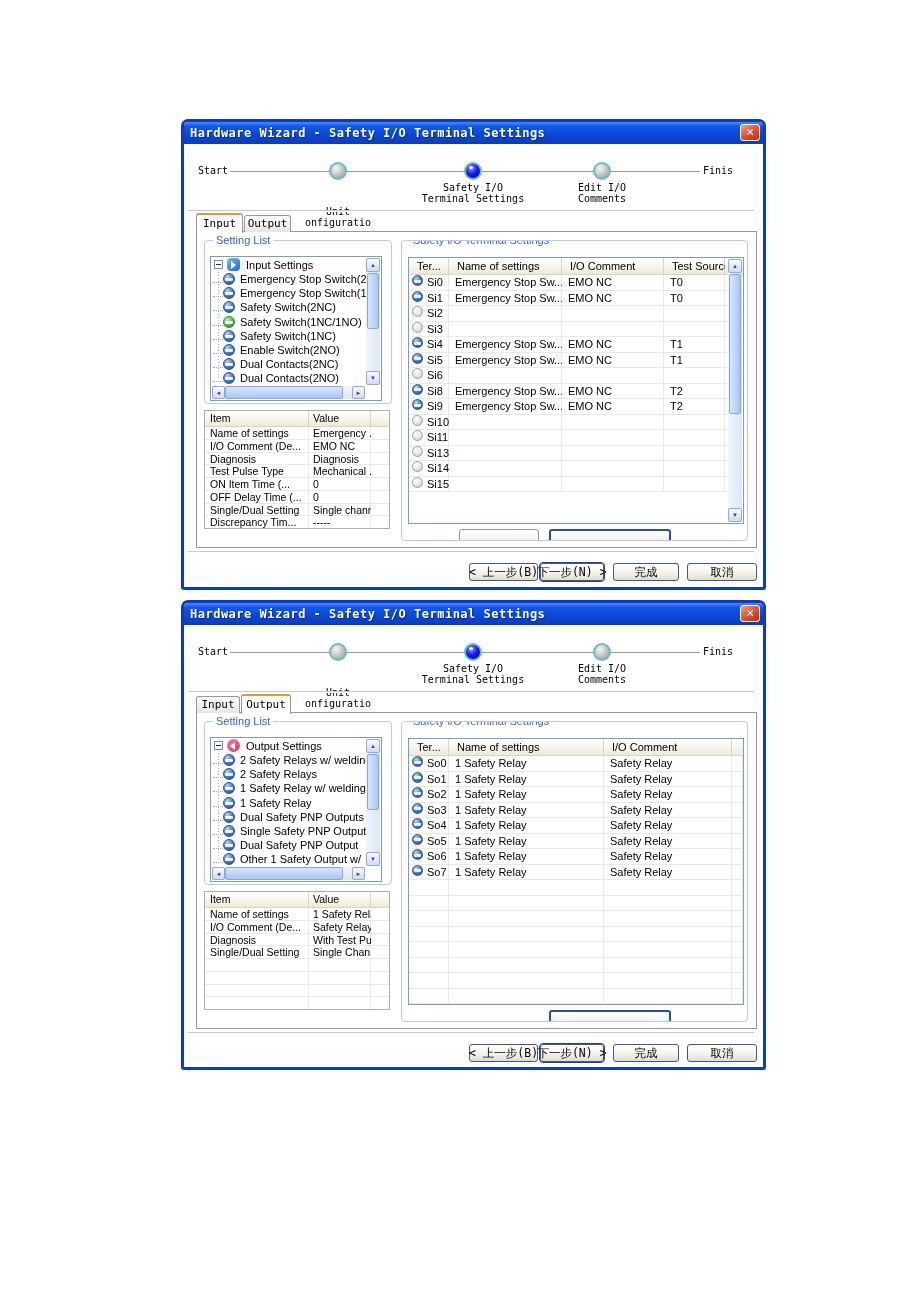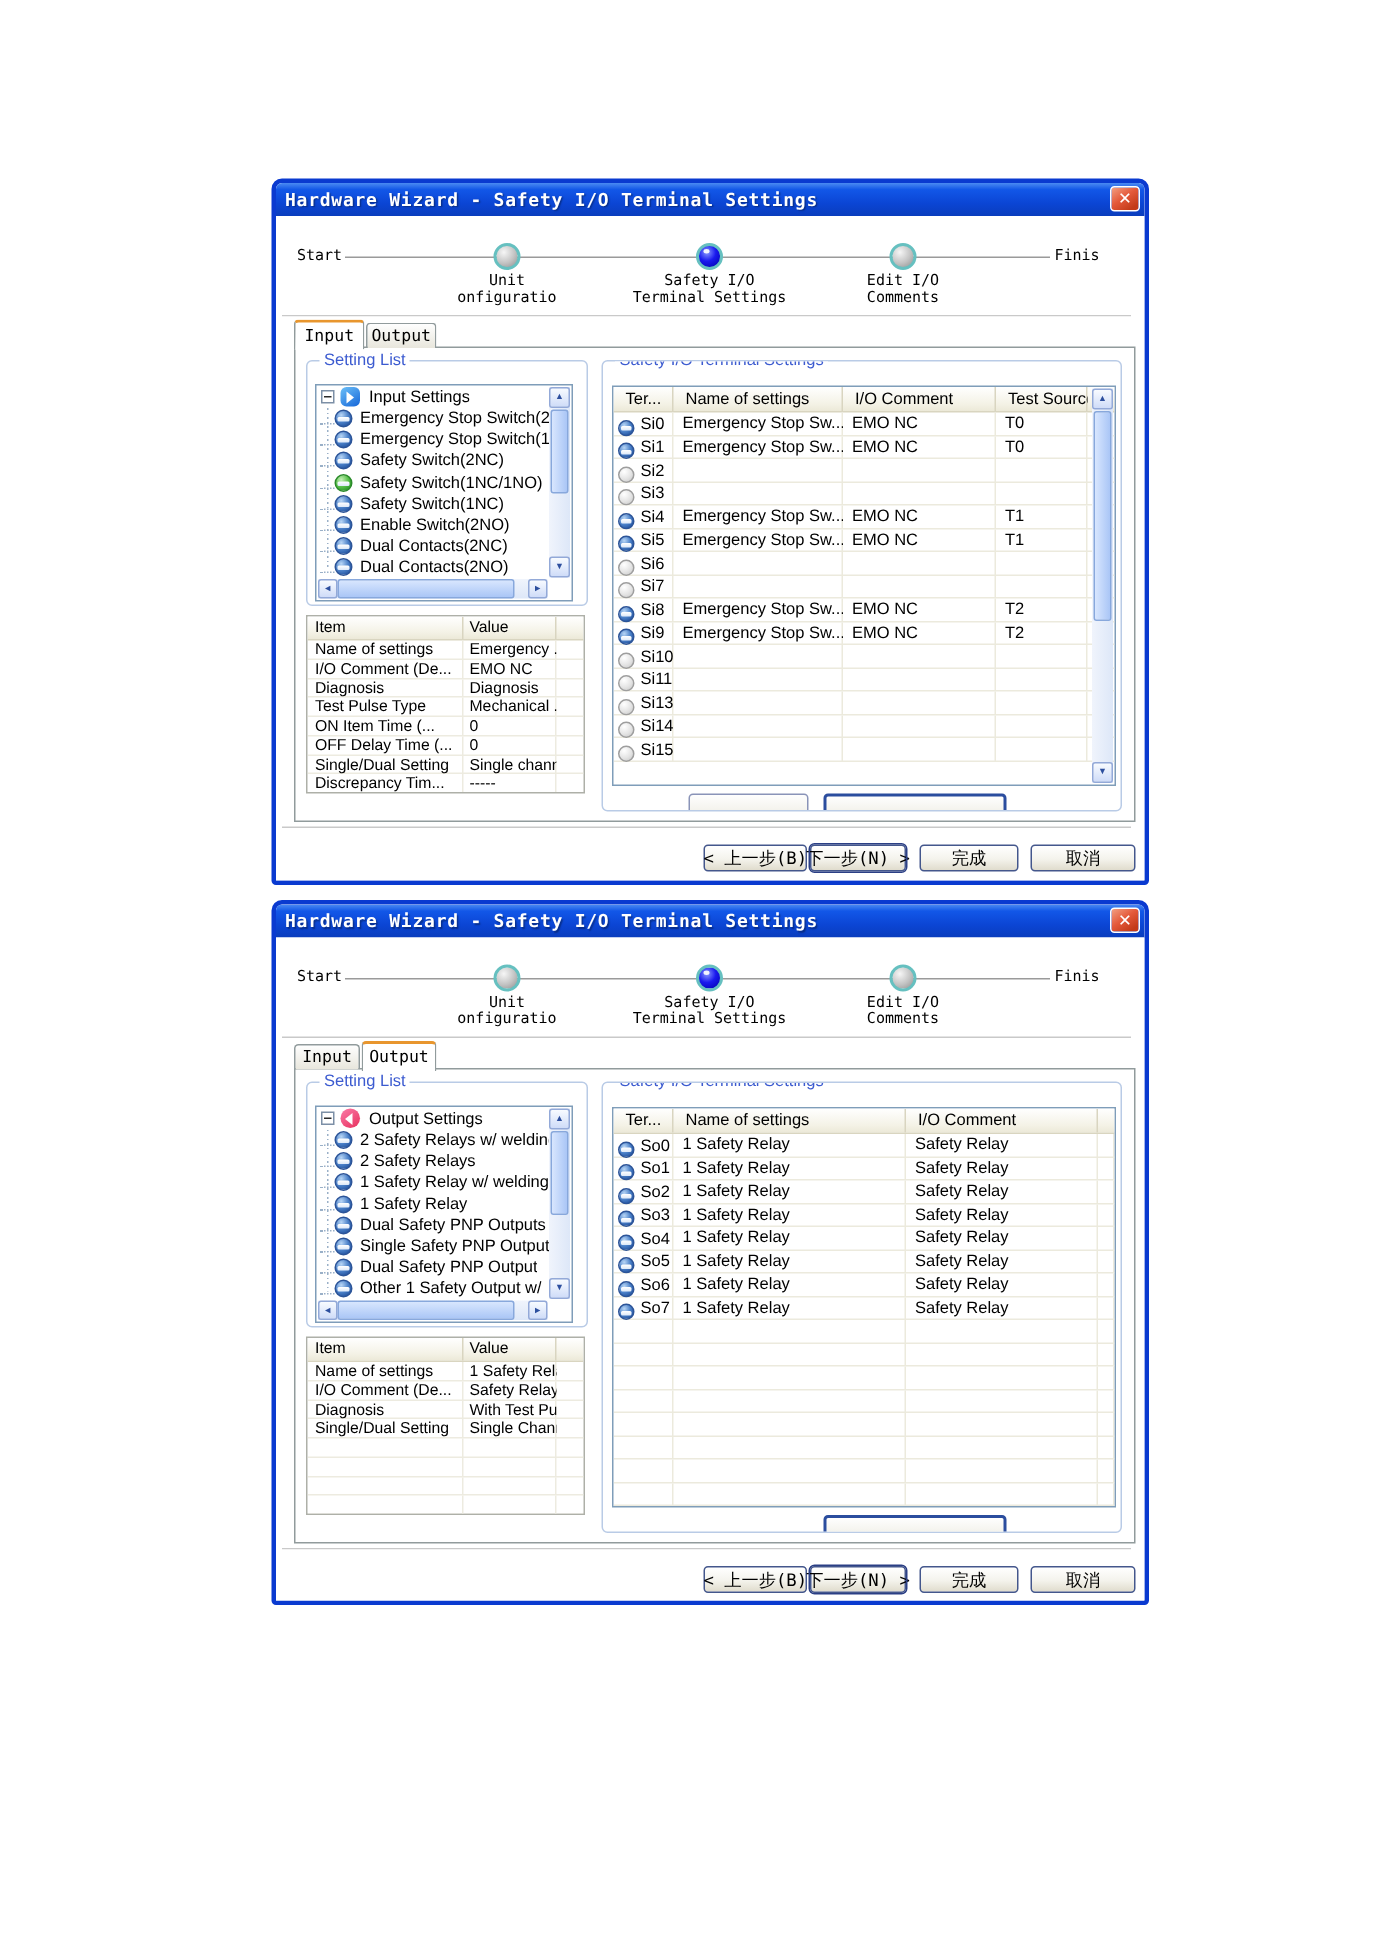--- a/index.html
+++ b/index.html
@@ -28,21 +28,21 @@
   .wzfinish { left:519px; top:21px; }
   .wzline { position:absolute; left:46px; top:27px; width:470px; height:1px; background:#9a9a9a; }
   .wzc { position:absolute; top:18px; width:18px; height:18px; border-radius:50%;
          border:2px solid #66c0c0; background:radial-gradient(circle at 35% 30%,#f6f6f6,#c2c2c2 55%,#8e8e8e); }
   .wzc.s1 { left:145px; } .wzc.s2 { left:280px; } .wzc.s3 { left:409px; }
   .wzc.active { background:radial-gradient(circle at 38% 30%,#8899ff 0%,#1a1aee 45%,#0000b0 95%); }
   .wzc.active::after { content:""; position:absolute; left:3px; top:2px; width:4px; height:3px;
                        background:#fff; border-radius:50%; opacity:.9; }
   .wzstep { position:absolute; top:38px; width:120px; text-align:center;
             font:10px "DejaVu Sans Mono", monospace; line-height:11px; }
-  .wzstep.l1 { left:94px; } .wzstep.l2 { left:229px; } .wzstep.l3 { left:358px; }
+  .wzstep.l1 { left:94px;margin-top:24px; } .wzstep.l2 { left:229px; } .wzstep.l3 { left:358px; }
   .sep { position:absolute; left:4px; width:566px; border-top:1px solid #c9c9c9; border-bottom:1px solid #fff; }
   .sep1 { top:66px; } .sep2 { top:407px; }
 
   
   .tab { position:absolute; font:11px "DejaVu Sans Mono", monospace; text-align:center;
          border:1px solid #919b9c; border-bottom:none; border-radius:3px 3px 0 0; cursor:default; }
   .tab-a { top:69px; height:20px; background:#fff; border-top:2px solid #e8962e; line-height:17px; z-index:3; }
   .tab-i { top:71px; height:17px; background:linear-gradient(#fefefe,#e8e6dc); line-height:15px; z-index:2; }
   .d1 .t1 { left:12px; width:47px; } .d1 .t2 { left:60px; width:47px; }
   .d2 .t1 { left:12px; width:44px; } .d2 .t2 { left:57px; width:50px; }
@@ -117,21 +117,21 @@
 
   
   .term-box { position:absolute; left:6px; top:16px; width:336px; height:267px;
               border:1px solid #7f9db9; background:#fff; overflow:hidden; }
   .trm-grid { position:absolute; inset:0; }
   .trmhead { display:flex; height:17px; line-height:16px;
              background:linear-gradient(#ffffff,#f4f2e6 70%,#ece9d8); border-bottom:1px solid #d9d5c0; }
   .hc { padding-left:8px; box-shadow:inset -1px 0 #d9d5c0; overflow:hidden; white-space:nowrap; flex:none; font-size:11px; }
   .trmrow { display:flex; height:15.5px; line-height:15px; box-shadow:inset 0 -1px #eceadd; font-size:11px; }
   .tc { padding-left:6px; box-shadow:inset -1px 0 #eceadd; overflow:hidden; white-space:nowrap; flex:none; }
-  .tc.first { padding-left:3px; display:flex; align-items:flex-end; }
+  .tc.first { padding-left:3px; display:flex; align-items:flex-start; }
   .tc .ttxt { margin-left:1px; }
 
   
   .stub { position:absolute; top:288px; height:20px; border:1px solid #8a94b8; border-radius:3px;
           background:linear-gradient(#fefefe,#eceadf); }
   .stub1 { left:57px; width:80px; }
   .stub2 { left:147px; width:122px; }
   .stub.default { border:2px solid #2b4d9e; }
 
   
@@ -375,29 +375,20 @@
                   <span class="tc first" style="width:40px">
                     <span class="sph small gray"></span>
                     <span class="ttxt">Si6</span>
                   </span>
                   <span class="tc" style="width:113px"></span>
                   <span class="tc" style="width:102px"></span>
                   <span class="tc" style="width:61px"></span>
                 </div>
                 <div class="trmrow">
                   <span class="tc first" style="width:40px">
-                    <span class="sph small gray"></span>
-                    <span class="ttxt">Si7</span>
-                  </span>
-                  <span class="tc" style="width:113px"></span>
-                  <span class="tc" style="width:102px"></span>
-                  <span class="tc" style="width:61px"></span>
-                </div>
-                <div class="trmrow">
-                  <span class="tc first" style="width:40px">
                     <span class="sph small blue"></span>
                     <span class="ttxt">Si8</span>
                   </span>
                   <span class="tc" style="width:113px">Emergency Stop Sw...</span>
                   <span class="tc" style="width:102px">EMO NC</span>
                   <span class="tc" style="width:61px">T2</span>
                 </div>
                 <div class="trmrow">
                   <span class="tc first" style="width:40px">
                     <span class="sph small blue"></span>

